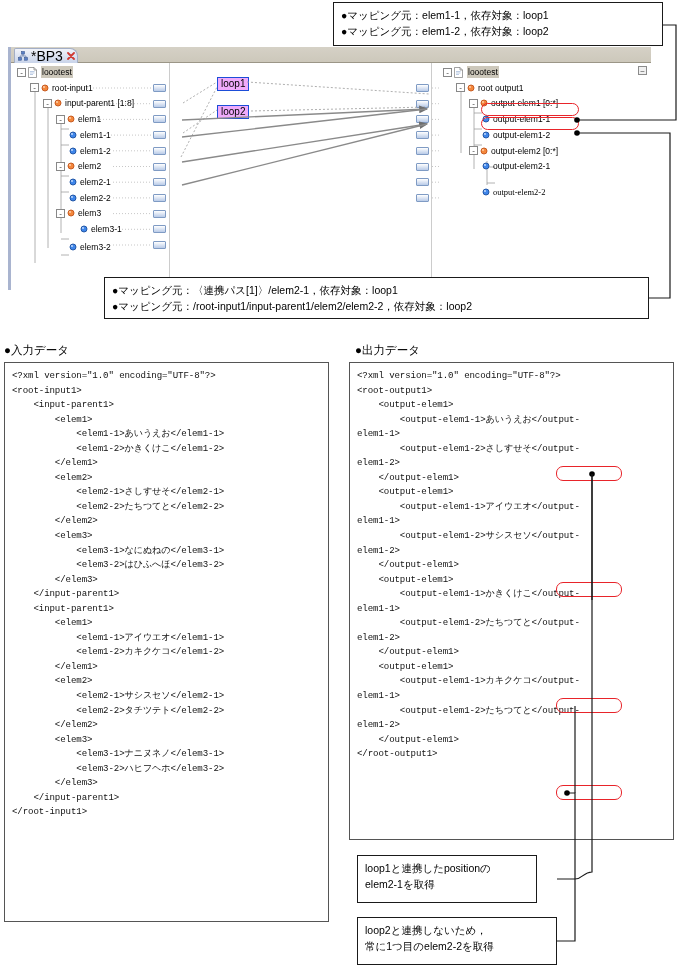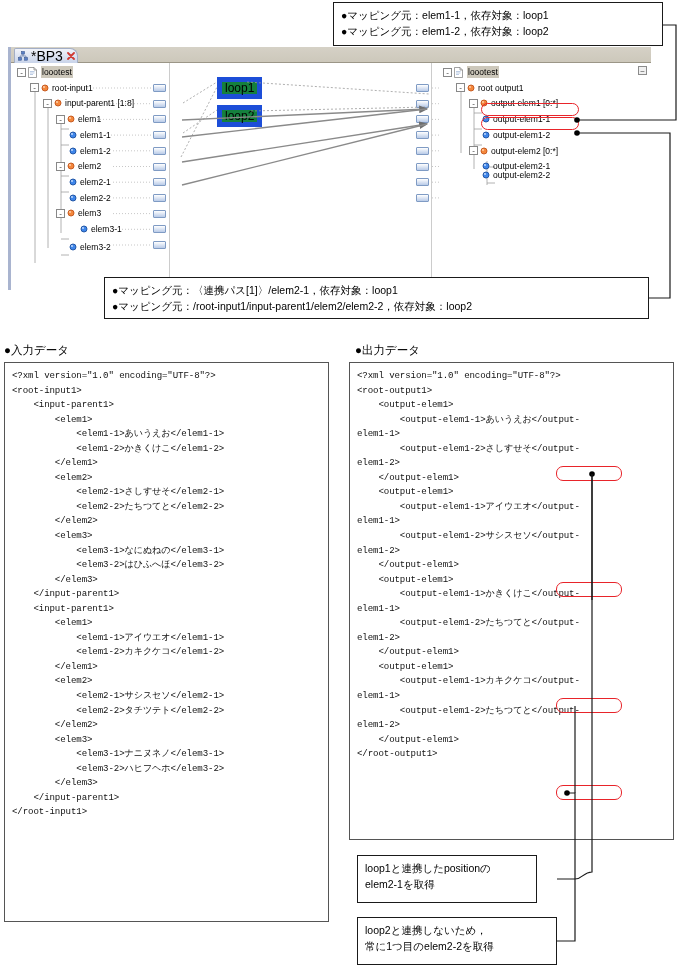--- a/index.html
+++ b/index.html
@@ -79,22 +79,22 @@
 
   
   .port {
     position:absolute; width:13px; height:8px;
     background:linear-gradient(#ffffff,#b9cbe8);
     border:1px solid #7f9bc4; border-radius:1px;
   }
 
   
   .loopbox {
-    position:absolute; background:#15803d; border:5px solid #1d4ed8;
-    font-size:12px; line-height:10px; padding:1px 3px; color:#000;
+    position:absolute; background:#f0abfc; border:1px solid #1d4ed8;
+    font-size:10px; line-height:10px; padding:1px 3px; color:#000;
   }
 
   
   .redring {
     position:absolute; border:1.2px solid #e8242a; border-radius:7px;
     pointer-events:none;
   }
 
   
   .minbox {
@@ -306,21 +306,21 @@
           </svg>
           <span class="lbl">output-elem2 [0:*]</span>
         </div>
         <div class="node" style="left: 471px; top: 97.2px;">
           <svg class="dot" viewBox="0 0 8 8">
             <circle cx="4" cy="4" r="3" fill="#3f86ea" stroke="#1b4f9e" stroke-width="0.9"></circle>
             <circle cx="3" cy="3" r="0.9" fill="#cfe3ff"></circle>
           </svg>
           <span class="lbl">output-elem2-1</span>
         </div>
-        <div class="node" style="left: 471px; top: 106px;">
+        <div class="node" style="left: 471px; top: 123px; font-family: Liberation Serif, serif;">
           <svg class="dot" viewBox="0 0 8 8">
             <circle cx="4" cy="4" r="3" fill="#3f86ea" stroke="#1b4f9e" stroke-width="0.9"></circle>
             <circle cx="3" cy="3" r="0.9" fill="#cfe3ff"></circle>
           </svg>
           <span class="lbl">output-elem2-2</span>
         </div>
       </div>
 
     <div id="ports-left">
         <div class="port" style="left: 142px; top: 21px;"></div>

